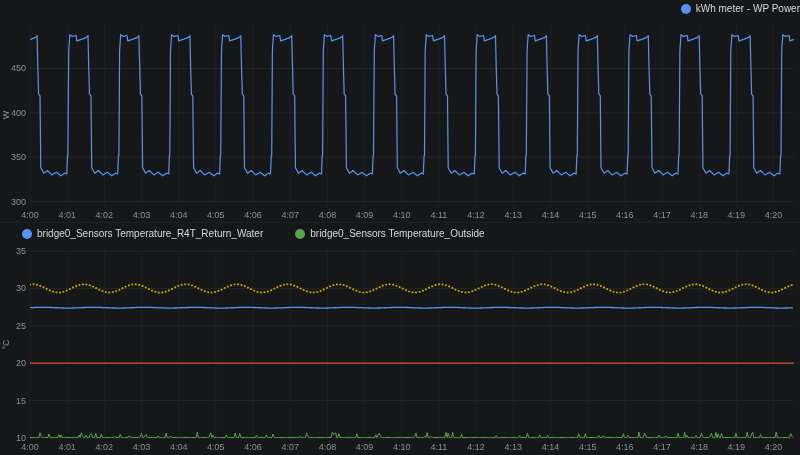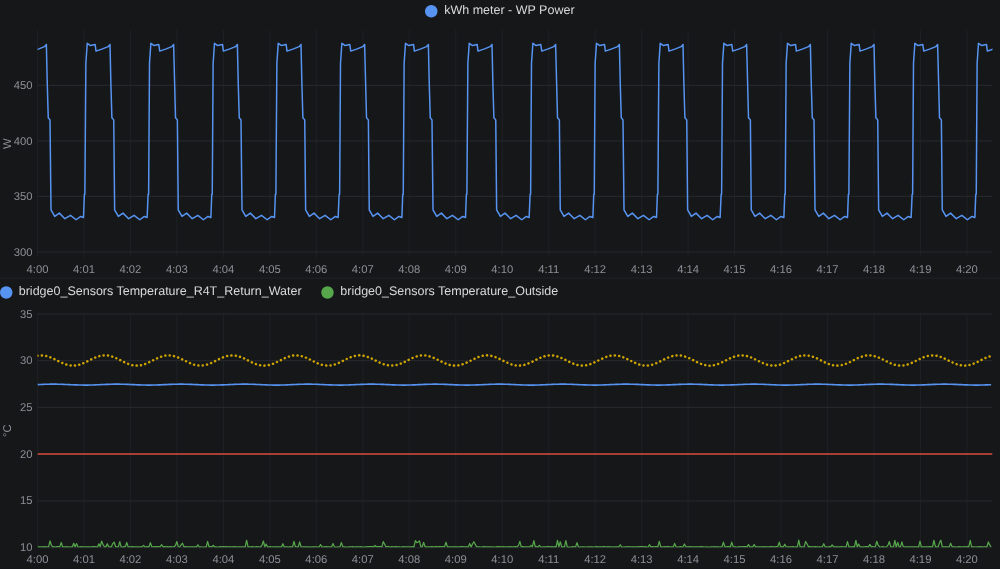--- a/index.html
+++ b/index.html
@@ -4,22 +4,22 @@
 <style>
   html,body{margin:0;padding:0}
   body{
     width:800px;height:455px;overflow:hidden;
     background:#141619;
     font-family:"Liberation Sans",sans-serif;
   }
   .panel{background:#161719}
   .panel-temps{border-top:1px solid #1E2024}
   .legend{display:flex;align-items:center;font-size:10px;color:#D8D9DA;white-space:nowrap}
-  .legend-center{height:18px;justify-content:center}
-  .legend-left{height:22px;padding-left:0;gap:16px}
+  .legend-center{height:18px;justify-content:flex-end}
+  .legend-left{height:22px;padding-left:22px;gap:32px}
   .legend-item{display:flex;align-items:center;gap:5px;cursor:pointer}
   .dot{width:10px;height:10px;border-radius:50%;display:inline-block;flex:0 0 auto}
   .legend-label{line-height:1}
   svg{display:block}
   svg text{font-family:"Liberation Sans",sans-serif}
 </style>
 </head>
 <body>
 
 <div class="dash">

